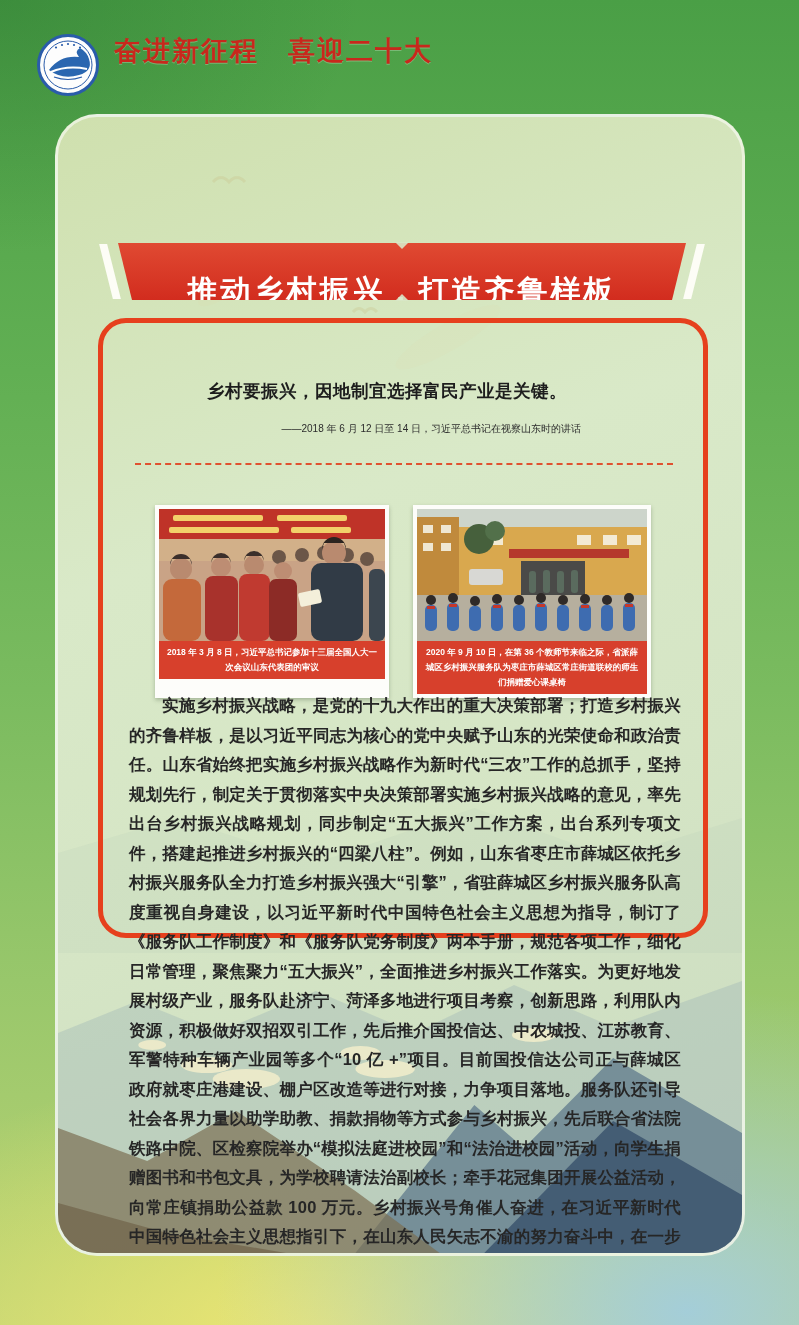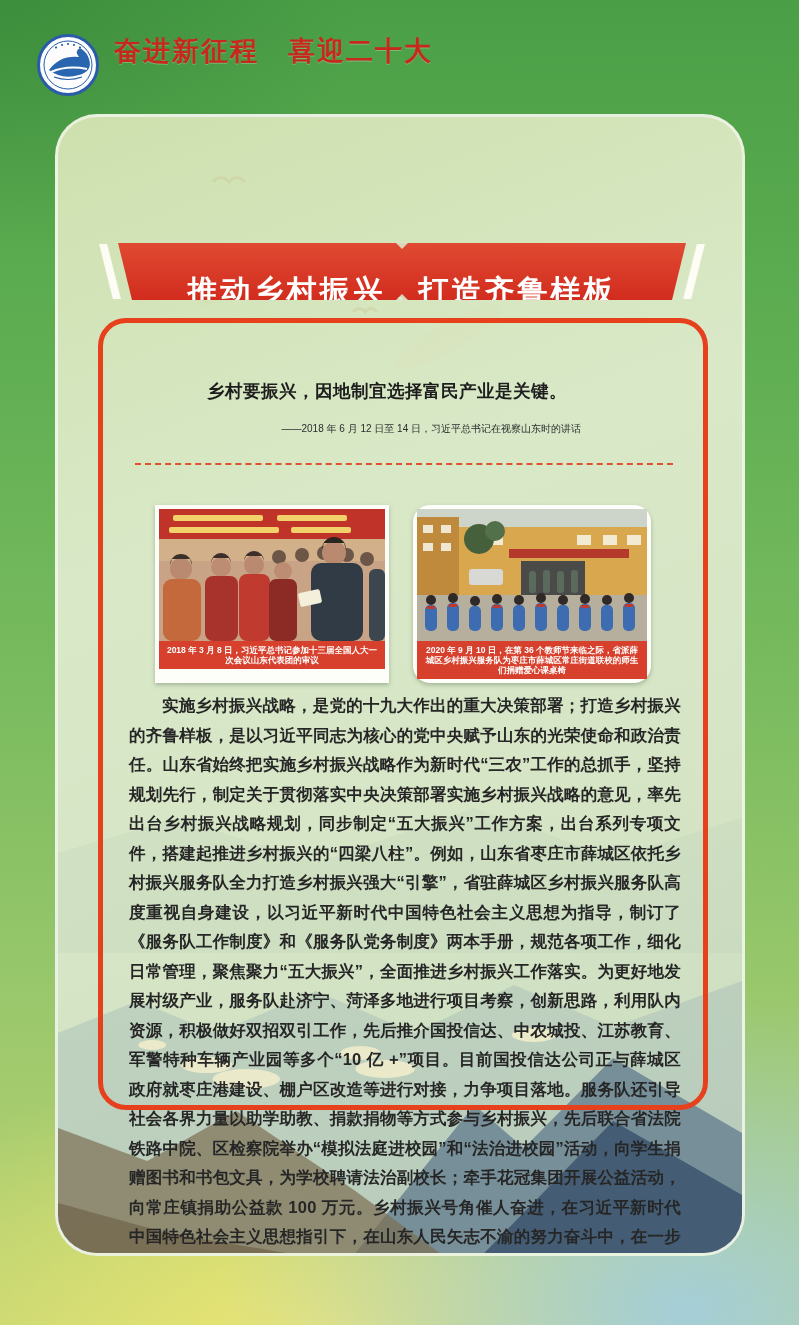--- a/index.html
+++ b/index.html
@@ -30,31 +30,31 @@
     display:flex;align-items:center;justify-content:center;
     box-shadow:0 2px 3px rgba(60,90,50,.35);}
   .banner-title{color:#fff;font-size:30px;font-weight:bold;letter-spacing:3px;margin-top:39px;}
   .banner-stripe{position:absolute;top:1px;bottom:1px;width:8px;background:#fdfdf6;}
   .stripe-left{left:0;transform:skewX(14deg);}
   .stripe-right{right:0;transform:skewX(-14deg);}
   .banner-notch{position:absolute;left:50%;width:14px;height:7px;margin-left:-7px;background:#d8e7c6;opacity:.9;}
   .notch-top{top:-1px;clip-path:polygon(0 0,100% 0,50% 100%);}
   .notch-bottom{bottom:-1px;clip-path:polygon(50% 0,100% 100%,0 100%);}
   
-  .card{position:absolute;left:40px;top:201px;width:610px;height:792px;box-sizing:border-box;
+  .card{position:absolute;left:40px;top:201px;width:610px;height:620px;box-sizing:border-box;
     border:5px solid #e6401d;border-radius:28px;z-index:2;}
   .quote{position:absolute;left:104px;top:56px;font-size:17.5px;font-weight:bold;color:#1d1d1d;letter-spacing:.5px;}
   .attribution{position:absolute;right:122px;top:99px;font-size:10px;font-weight:normal;color:#2c2c2c;}
   .divider{position:absolute;left:32px;right:30px;top:140px;border-top:2px dashed #e0512f;height:0;}
   .photos{position:absolute;left:0;top:182px;width:100%;display:flex;justify-content:center;gap:24px;}
   .photo-frame{background:#fdfdfa;padding:4px;box-shadow:0 2px 4px rgba(70,90,60,.35);}
   .photo-frame.p1{width:226px;}
-  .photo-frame.p2{width:230px;border-radius:17px;}
+  .photo-frame.p2{width:230px;}
   .photo-img{display:block;width:100%;height:132px;}
-  .photo-caption{background:#d7402c;color:#fff;font-size:8.5px;line-height:10px;text-align:center;
+  .photo-caption{background:#d7402c;color:#fff;font-size:8.5px;line-height:15px;text-align:center;
     padding:4px 5px;font-weight:bold;}
   .body-text{position:absolute;left:26px;right:22px;top:368px;font-size:16.5px;line-height:29.5px;
     text-align:justify;text-indent:2em;color:#262626;font-weight:600;letter-spacing:.2px;}
 </style>
 </head>
 <body>
 
 <div class="page">
 
   <div class="header">

